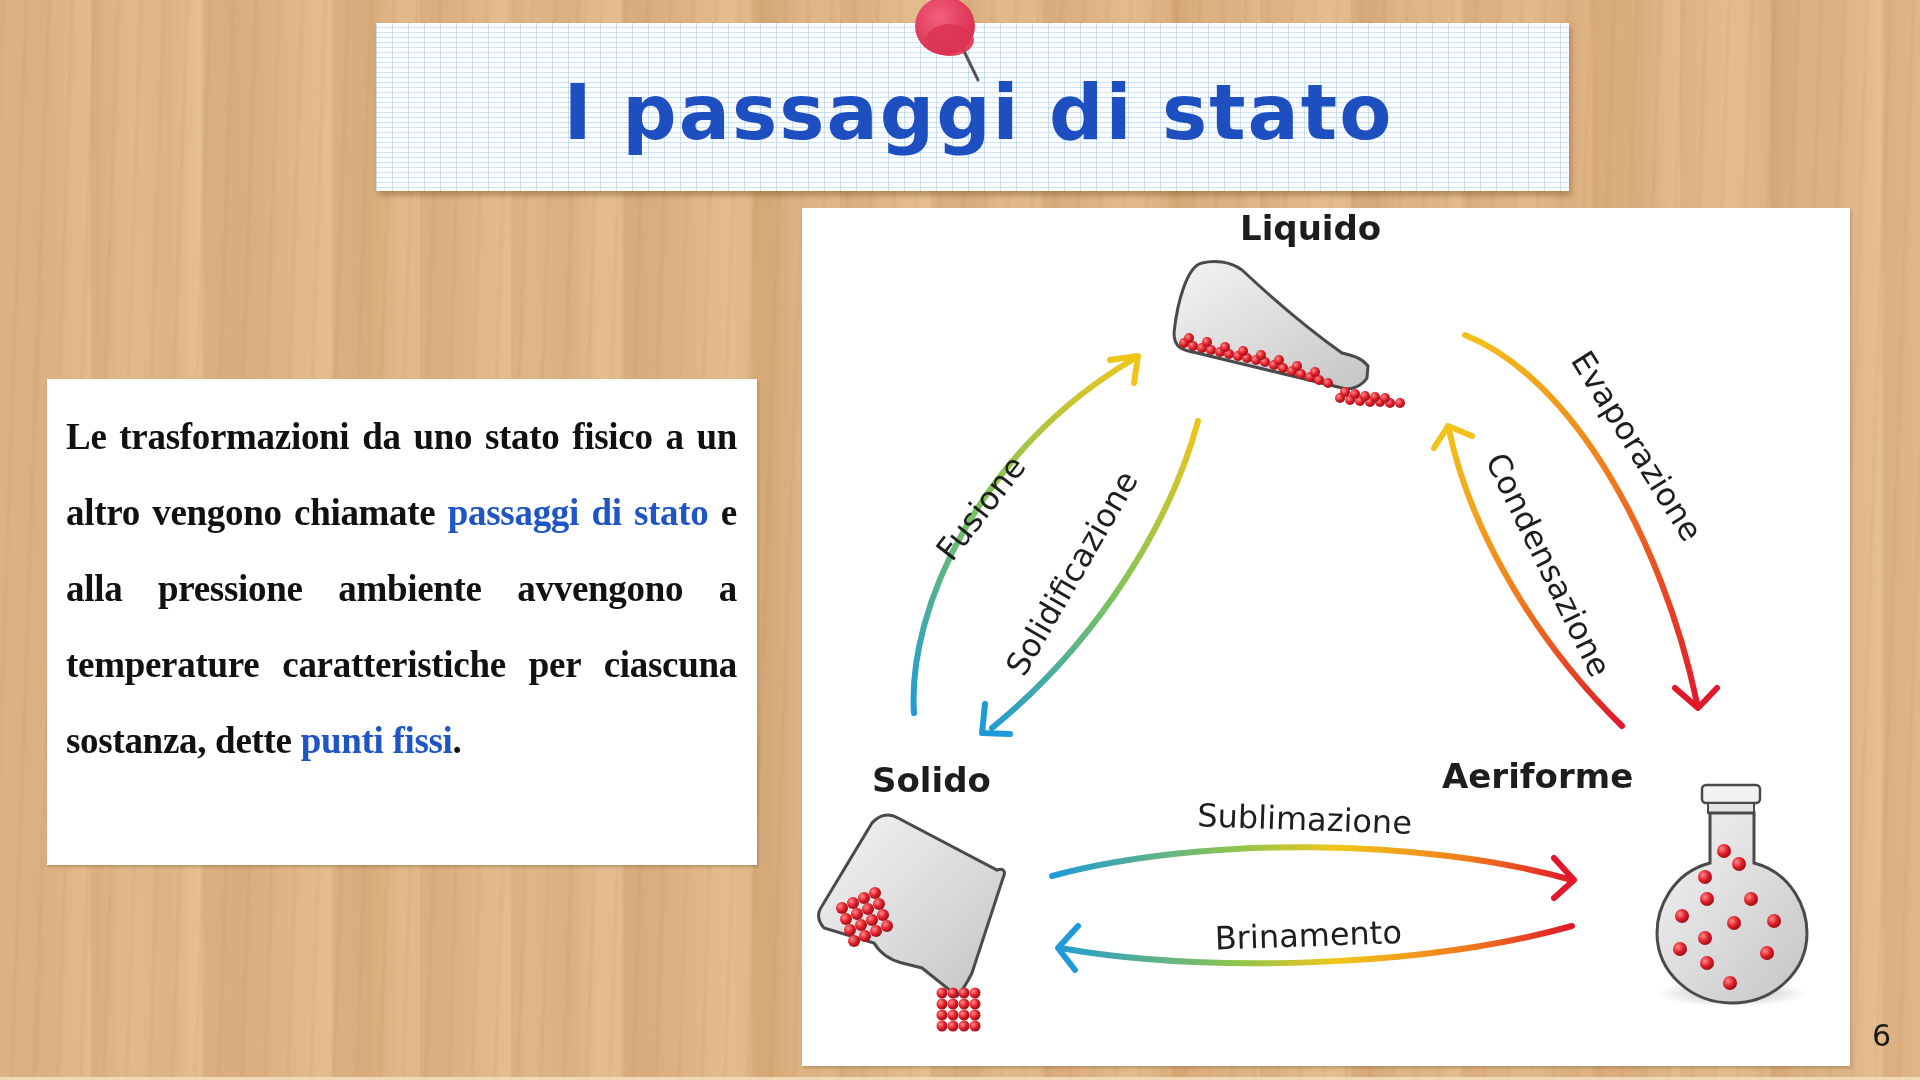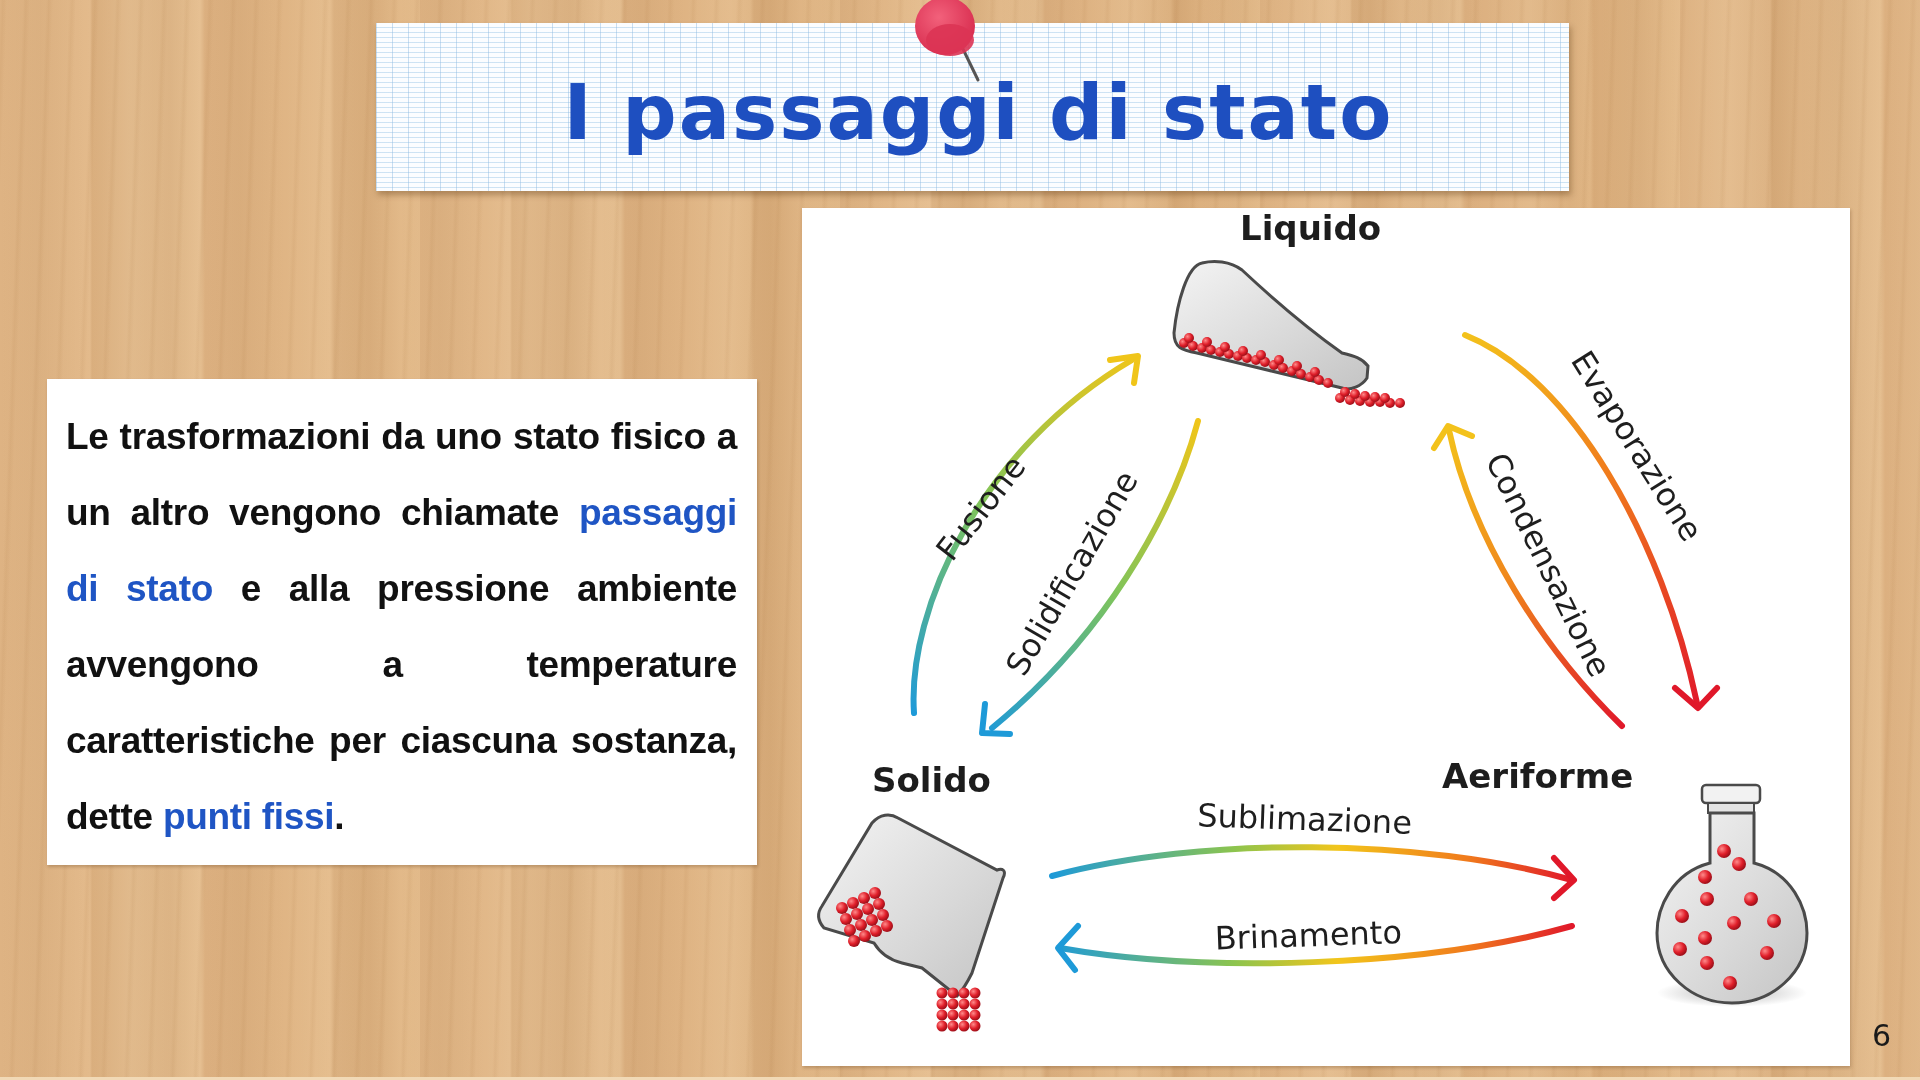--- a/index.html
+++ b/index.html
@@ -48,21 +48,21 @@
 
     
     .text-card {
       position: absolute; left: 47px; top: 379px; width: 710px; height: 486px;
       background: #ffffff; box-sizing: border-box;
       padding: 20px 20px 0 19px;
       box-shadow: 1px 2px 3px rgba(80,45,10,0.25);
     }
     .text-card p {
       margin: 0;
-      font-family: Liberation Sans, sans-serif;
+      font-family: Liberation Serif, serif;
       font-weight: bold; font-size: 37px; line-height: 76px;
       color: #111111; text-align: justify; letter-spacing: -0.3px;
     }
     .hl { color: #1f55c4; }
 
     
     .diagram {
       position: absolute; left: 802px; top: 208px; width: 1048px; height: 858px;
       background: #ffffff;
       box-shadow: 1px 2px 3px rgba(80,45,10,0.25);

